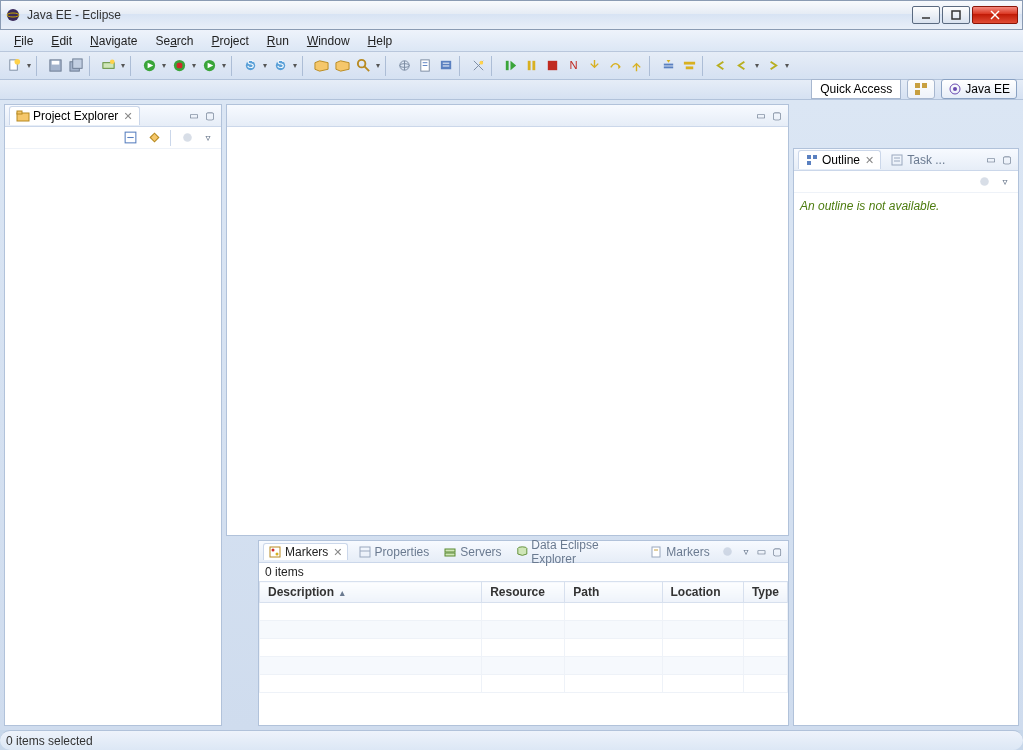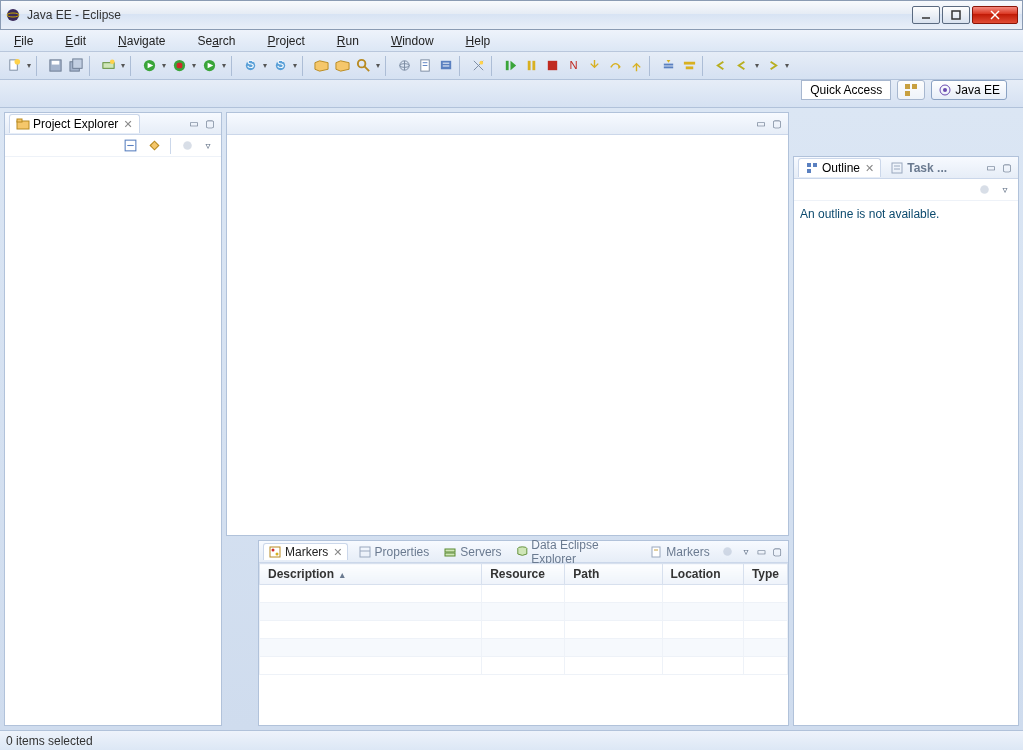--- a/index.html
+++ b/index.html
@@ -9,71 +9,71 @@
 .titlebar { height: 30px; background: linear-gradient(#f8fafd,#e6ecf5 45%,#d7e3f4 46%,#e9eff8); border: 1px solid #8a9bb3; display: flex; align-items: center; padding: 0 4px; }
 .titlebar .app-icon { width: 16px; height: 16px; margin-right: 6px; }
 .titlebar .title { flex: 1; color: #333; }
 .win-btns { display: flex; gap: 2px; }
 .win-btn { width: 28px; height: 18px; border: 1px solid #5a6a80; background: linear-gradient(#fdfdfd,#d9e2ef); border-radius: 2px; display:flex; align-items:center; justify-content:center; font-size:11px; }
 .win-btn.max { width: 28px; }
 .win-btn.close { width: 46px; background: linear-gradient(#f48a7f,#d9341f 45%,#c11b07 46%,#e04c36); color:#fff; border-color:#8a1508;}
 .win-btn svg { width:10px; height:10px; }
 
 
-.menubar { height: 22px; background: linear-gradient(#eef3fb,#dce7f5); border-bottom: 1px solid #b9c7dc; display:flex; align-items:center; padding: 0 6px; gap: 16px; }
+.menubar { height: 22px; background: linear-gradient(#eef3fb,#dce7f5); border-bottom: 1px solid #b9c7dc; display:flex; align-items:center; padding: 0 6px; gap: 2px; }
 .menu-item { padding: 2px 8px; color: #222; cursor: default; }
 .menu-item u { text-decoration: underline; }
 
 
 .toolbar { height: 28px; background: linear-gradient(#e6edf7,#d5e1f2); border-bottom: 1px solid #b1c2da; display:flex; align-items:center; padding: 0 4px; gap: 1px; overflow:hidden;}
 .tbtn { width: 20px; height: 20px; border-radius: 2px; display:flex; align-items:center; justify-content:center; }
 .tsep { width: 6px; height: 20px; border-left: 1px solid #acbdd6; margin: 0 2px; }
 .tdrop { width: 8px; display:flex; align-items:center; justify-content:center; color:#555; font-size:8px; }
 .tbtn svg { width: 15px; height: 15px; }
 
 
-.perspbar { height: 28px; background: linear-gradient(#e6edf7,#d5e1f2); display:flex; align-items:flex-start; justify-content:flex-end; padding:0 16px; gap:6px; border-bottom:1px solid #b1c2da;}
+.perspbar { height: 20px; background: linear-gradient(#e6edf7,#d5e1f2); display:flex; align-items:flex-end; justify-content:flex-end; padding:0 6px; gap:6px; border-bottom:1px solid #b1c2da;}
 .quick-access { border: 1px solid #a7b7cf; background: #fff; padding: 2px 8px; height: 20px; display:flex; align-items:center; }
 .persp-btn { height: 20px; border: 1px solid #a7b7cf; background: linear-gradient(#fdfdfd,#eef3fa); border-radius: 3px; padding: 0 6px; display:flex; align-items:center; gap:3px; }
 .persp-btn.active { background: linear-gradient(#fff,#e7eef8); border-color:#8aa2c3; }
 
 
 .workspace { flex:1; display:flex; padding:4px; gap:4px; background: linear-gradient(#dbe6f4,#cfdcee); min-height:0; }
 .col-left { width: 218px; display:flex; flex-direction:column; }
 .col-mid { flex:1; display:flex; flex-direction:column; gap:4px; min-width:0;}
 .col-right { width: 226px; display:flex; flex-direction:column;margin-top:44px; }
 
 .view { background: #fff; border: 1px solid #b1c2da; display:flex; flex-direction:column; min-height:0; }
 .view-tabbar { height: 22px; background: linear-gradient(#f7faff,#e6edf7); border-bottom:1px solid #cbd7ea; display:flex; align-items:center; padding:0 4px; gap:2px; }
 .view-tab { display:flex; align-items:center; gap:3px; padding: 2px 6px; background:#fff; border:1px solid #cbd7ea; border-bottom:none; border-radius:3px 3px 0 0; }
-.view-tab.inactive { background: transparent; border: 1px solid transparent; color:#6a7a90;font-weight:bold; }
+.view-tab.inactive { background: transparent; border: 1px solid transparent; color:#6a7a90; }
 .tab-close { font-size:11px; color:#888; margin-left:2px; }
 .spacer { flex:1; }
 .view-ctrl { width: 14px; height: 14px; display:flex; align-items:center; justify-content:center; color:#5a6a80; font-size:10px; }
 .view-localtb { height: 22px; display:flex; align-items:center; justify-content:flex-end; padding:0 6px; gap:4px; border-bottom:1px solid #eef2f8;}
-.view-body { flex:1; padding: 6px; color:#0c4a6e; overflow:hidden;}
+.view-body { flex:1; padding: 6px; color:#4d7c0f; overflow:hidden;font-style:italic;}
 
 .editor-area { flex:1; }
 .editor-area .view-tabbar { justify-content:flex-end; }
 
 .bottom-area { height: 186px; margin-left: 32px; }
 
 
 .markers-tabs { display:flex; align-items:center; gap:6px; }
 .mk-tab { display:flex; align-items:center; gap:3px; padding:1px 4px; color:#6a7a90; }
 .mk-tab.active { background:#fff; border:1px solid #cbd7ea; border-bottom:none; border-radius:3px 3px 0 0; color:#222; }
 .items-count { padding: 2px 6px; color:#222; }
 .mk-table { width:100%; border-collapse:collapse; }
 .mk-table th { text-align:left; font-weight:bold; background:linear-gradient(#fdfeff,#eef3fa); border:1px solid #d7e0ee; padding:3px 8px; color:#333; }
 .mk-table td { border:1px solid #eef2f8; height:18px; }
 .mk-table tr:nth-child(even) td { background:#f6f9fd; }
 .sort-ind { color:#6a7a90; font-size:9px; margin-left:6px; }
 
 
-.statusbar { height: 20px; background: linear-gradient(#eef3fb,#dce7f5); border-top:1px solid #b1c2da; display:flex; align-items:center; padding:0 6px; color:#333; }
+.statusbar { height: 20px; background: linear-gradient(#eef3fb,#dce7f5); border-top:1px solid #b1c2da; display:flex; align-items:center; padding:0 6px; color:#333;border-radius:10px; }
 
 
 .ic { width:14px; height:14px; display:inline-block; }
 
 </style>
 </head>
 <body>
 
 <div class="titlebar">
   <span class="app-icon">
@@ -414,20 +414,21 @@
         <div class="spacer"></div>
         <div class="tbtn" style="opacity:.45">
             <svg viewBox="0 0 14 14">
               <circle cx="7" cy="7" r="4" fill="#aab7cc"></circle>
             </svg>
           </div>
         <div class="view-ctrl">▿</div>
         <div class="view-ctrl">▭</div>
         <div class="view-ctrl">▢</div>
       </div>
+      <div class="items-count">0 items</div>
       <div style="flex:1; overflow:auto">
         <table class="mk-table">
           <thead>
             <tr>
               <th style="width:300px"><span>Description</span><span class="sort-ind">▴</span></th>
               <th style="width:90px">Resource</th>
               <th style="width:130px">Path</th>
               <th style="width:90px">Location</th>
               <th>Type</th>
             </tr>

